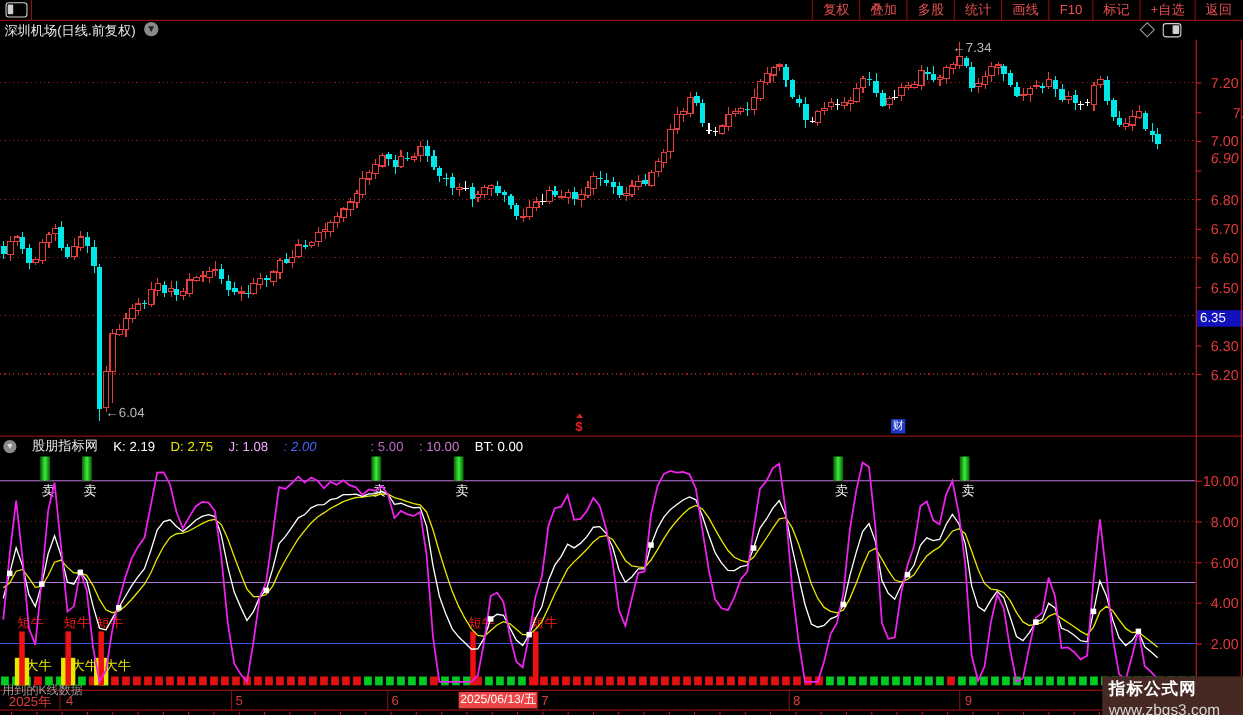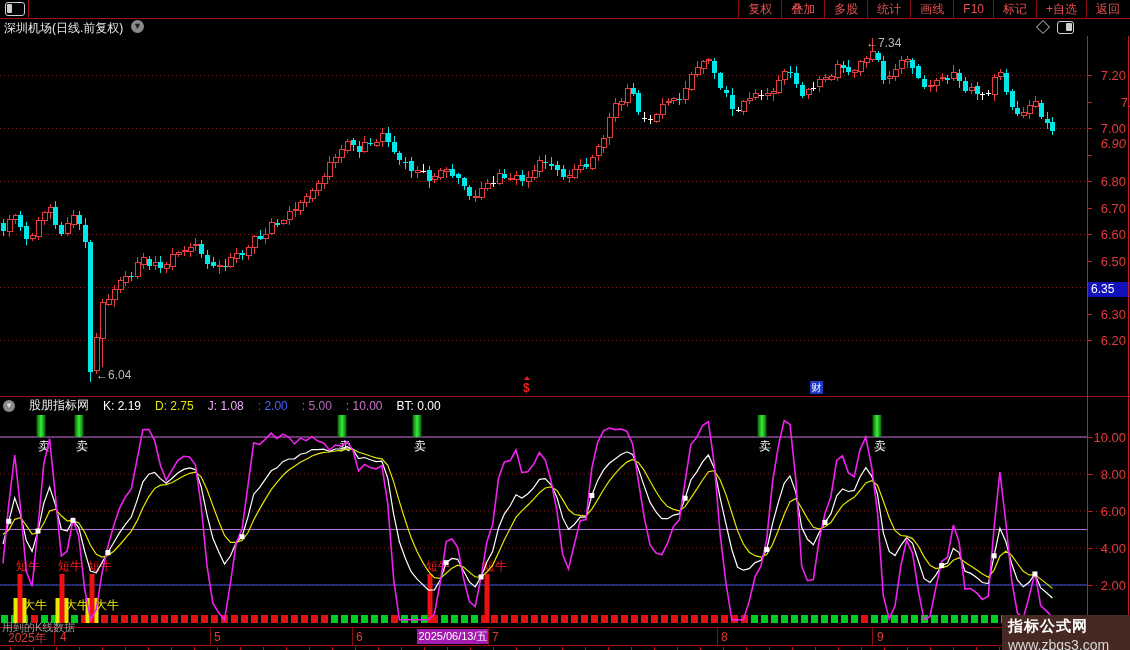--- a/index.html
+++ b/index.html
@@ -38,21 +38,21 @@
   
   .ind-header{position:absolute;left:0;top:398px;width:1086px;height:15px;display:flex;align-items:center;gap:14px;white-space:nowrap;}
   .ind-icon{width:12px;height:12px;margin-left:3px;border-radius:50%;background:#8a8a8a;color:#ddd;font-size:8px;text-align:center;line-height:12px;flex:0 0 auto;}
   .ind-name{color:#e8e8e8;font-size:12px;}
   .ind-val{font-size:12px;}
   .gray-partial{position:absolute;left:2px;top:620px;color:#9a9a9a;font-size:11px;z-index:1;}
   
   .date-axis{position:absolute;left:0;top:628px;width:1130px;height:18px;}
   .dlab{position:absolute;top:2px;color:#e23b3b;font-size:12px;white-space:nowrap;}
   .dsep{position:absolute;top:0;width:1px;height:18px;background:#8a0d0d;}
-  .d-hl{position:absolute;top:1px;height:15px;background:#a21caf;color:#fff;font-size:11px;line-height:15px;text-align:center;}
+  .d-hl{position:absolute;top:1px;height:15px;background:#ef4444;color:#fff;font-size:11px;line-height:15px;text-align:center;}
   .sliver-tick{position:absolute;width:1px;height:3px;background:#c01010;top:647px;}
   
   .watermark{position:absolute;left:1002px;top:599px;width:128px;height:51px;background:#462923;z-index:50;padding-left:6px;box-sizing:border-box;margin-top:16px;}
   .wm1{color:#fff;font-size:15px;font-weight:bold;margin-top:2px;letter-spacing:1px;}
   .wm2{color:#d8d8d8;font-size:14px;margin-top:1px;}
   svg{position:absolute;left:0;}
 </style>
 </head>
 <body>
 
@@ -488,22 +488,22 @@
   <div class="m-cai" id="mk-cai" style="left: 810px; top: 381px;">财</div>
 
   <div class="hline" style="left:0;top:396px;width:1130px;"></div>
 
   <div class="ind-header">
     <span class="ind-icon">▼</span>
     <span class="ind-name">股朋指标网</span>
   <span class="ind-val" style="color: rgb(255, 255, 255);">K: 2.19</span>
       <span class="ind-val" style="color: rgb(230, 230, 0);">D: 2.75</span>
       <span class="ind-val" style="color: #f0abfc;">J: 1.08</span>
-      <span class="ind-val" style="color: rgb(72, 98, 255);">: 2.00</span>
-      <span class="ind-val" style="color: rgb(185, 102, 185);">: 5.00</span>
+      <span class="ind-val" style="color: rgb(72, 98, 255); font-style: italic;">: 2.00</span>
+      <span class="ind-val" style="color: rgb(185, 102, 185); margin-left: 35px;">: 5.00</span>
       <span class="ind-val" style="color: rgb(201, 119, 201);">: 10.00</span>
       <span class="ind-val" style="color: rgb(255, 255, 255);">BT: 0.00</span>
     </div>
 
   <div class="gray-partial">用到的K线数据</div>
 
   <svg id="indsvg" width="1087" height="213" style="top:414px;z-index:2">
       <defs>
         <linearGradient id="gflag" x1="0" y1="0" x2="1" y2="0">
           <stop offset="0%" stop-color="#055d05"></stop>

